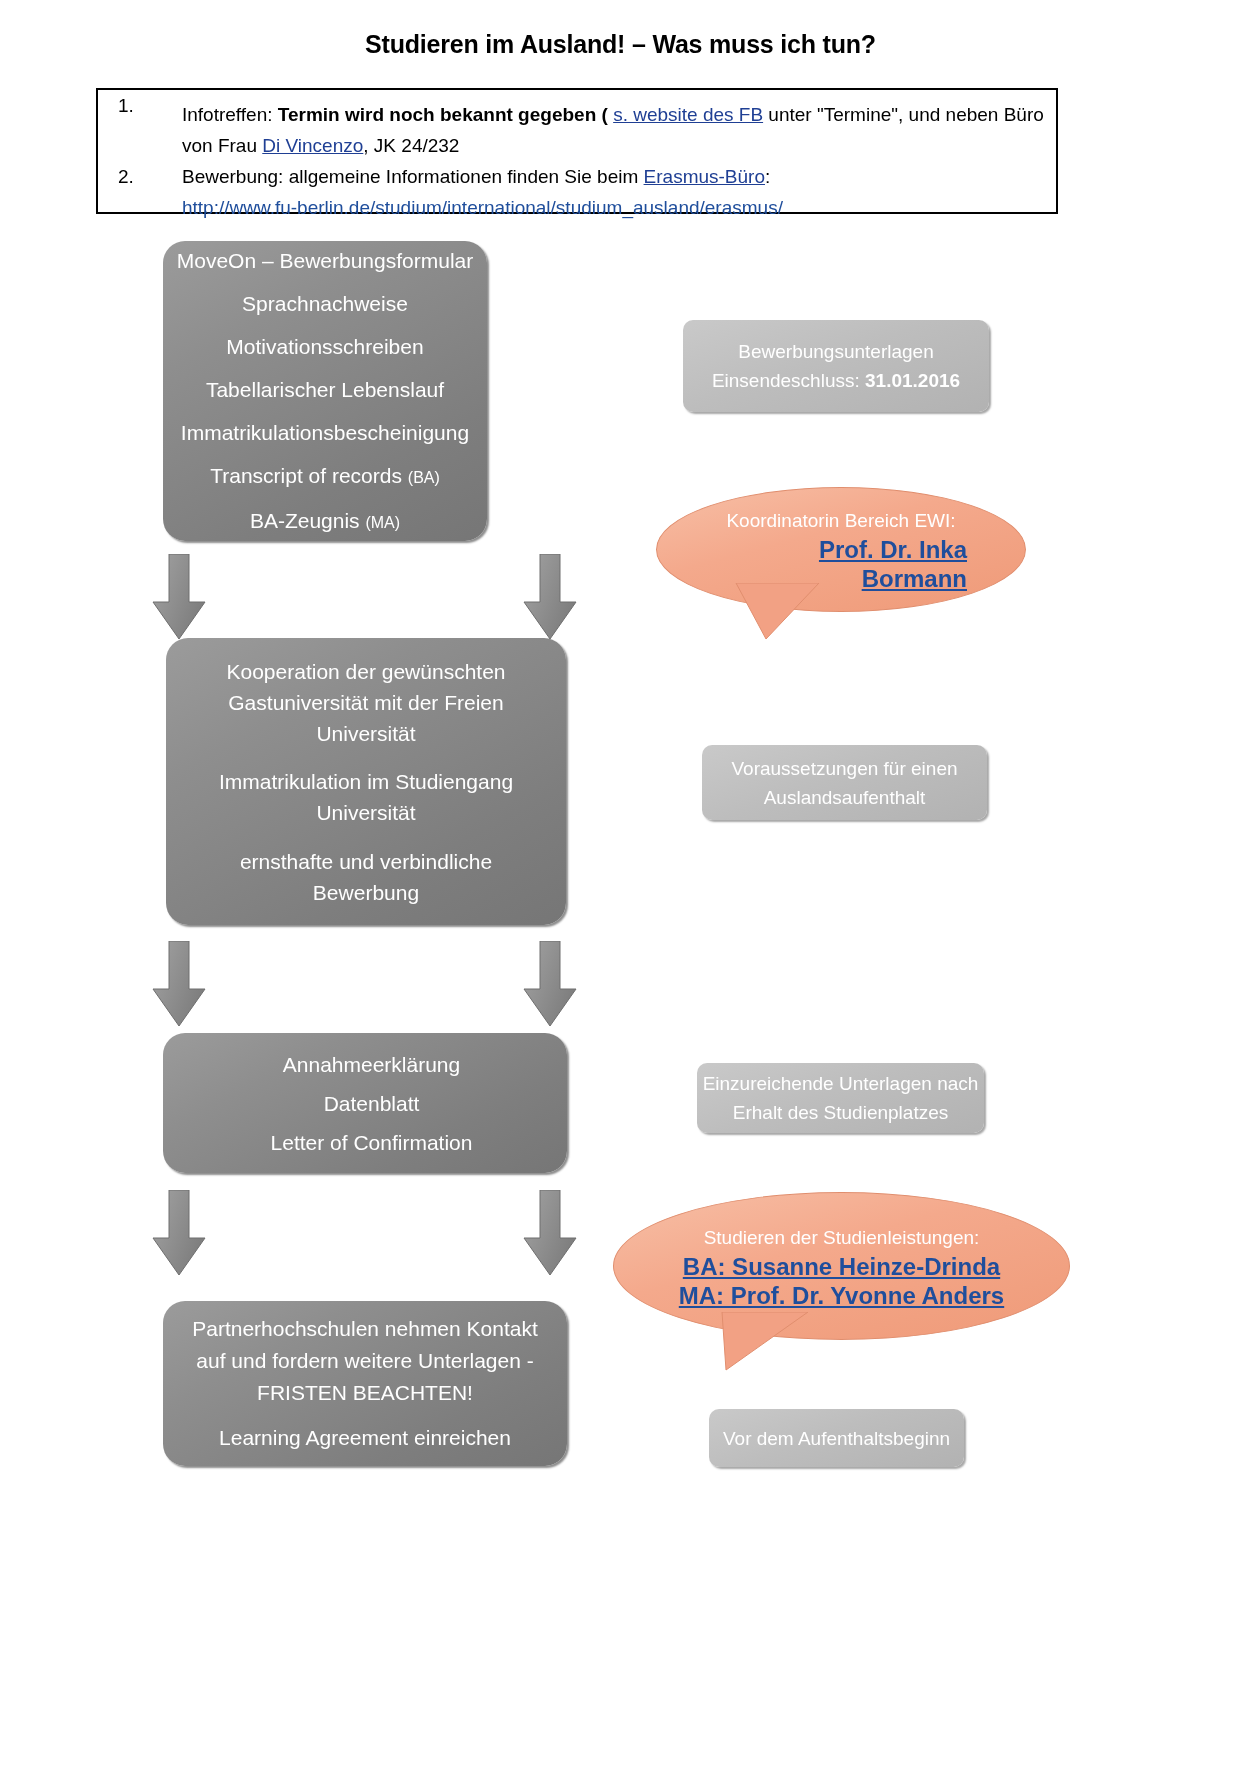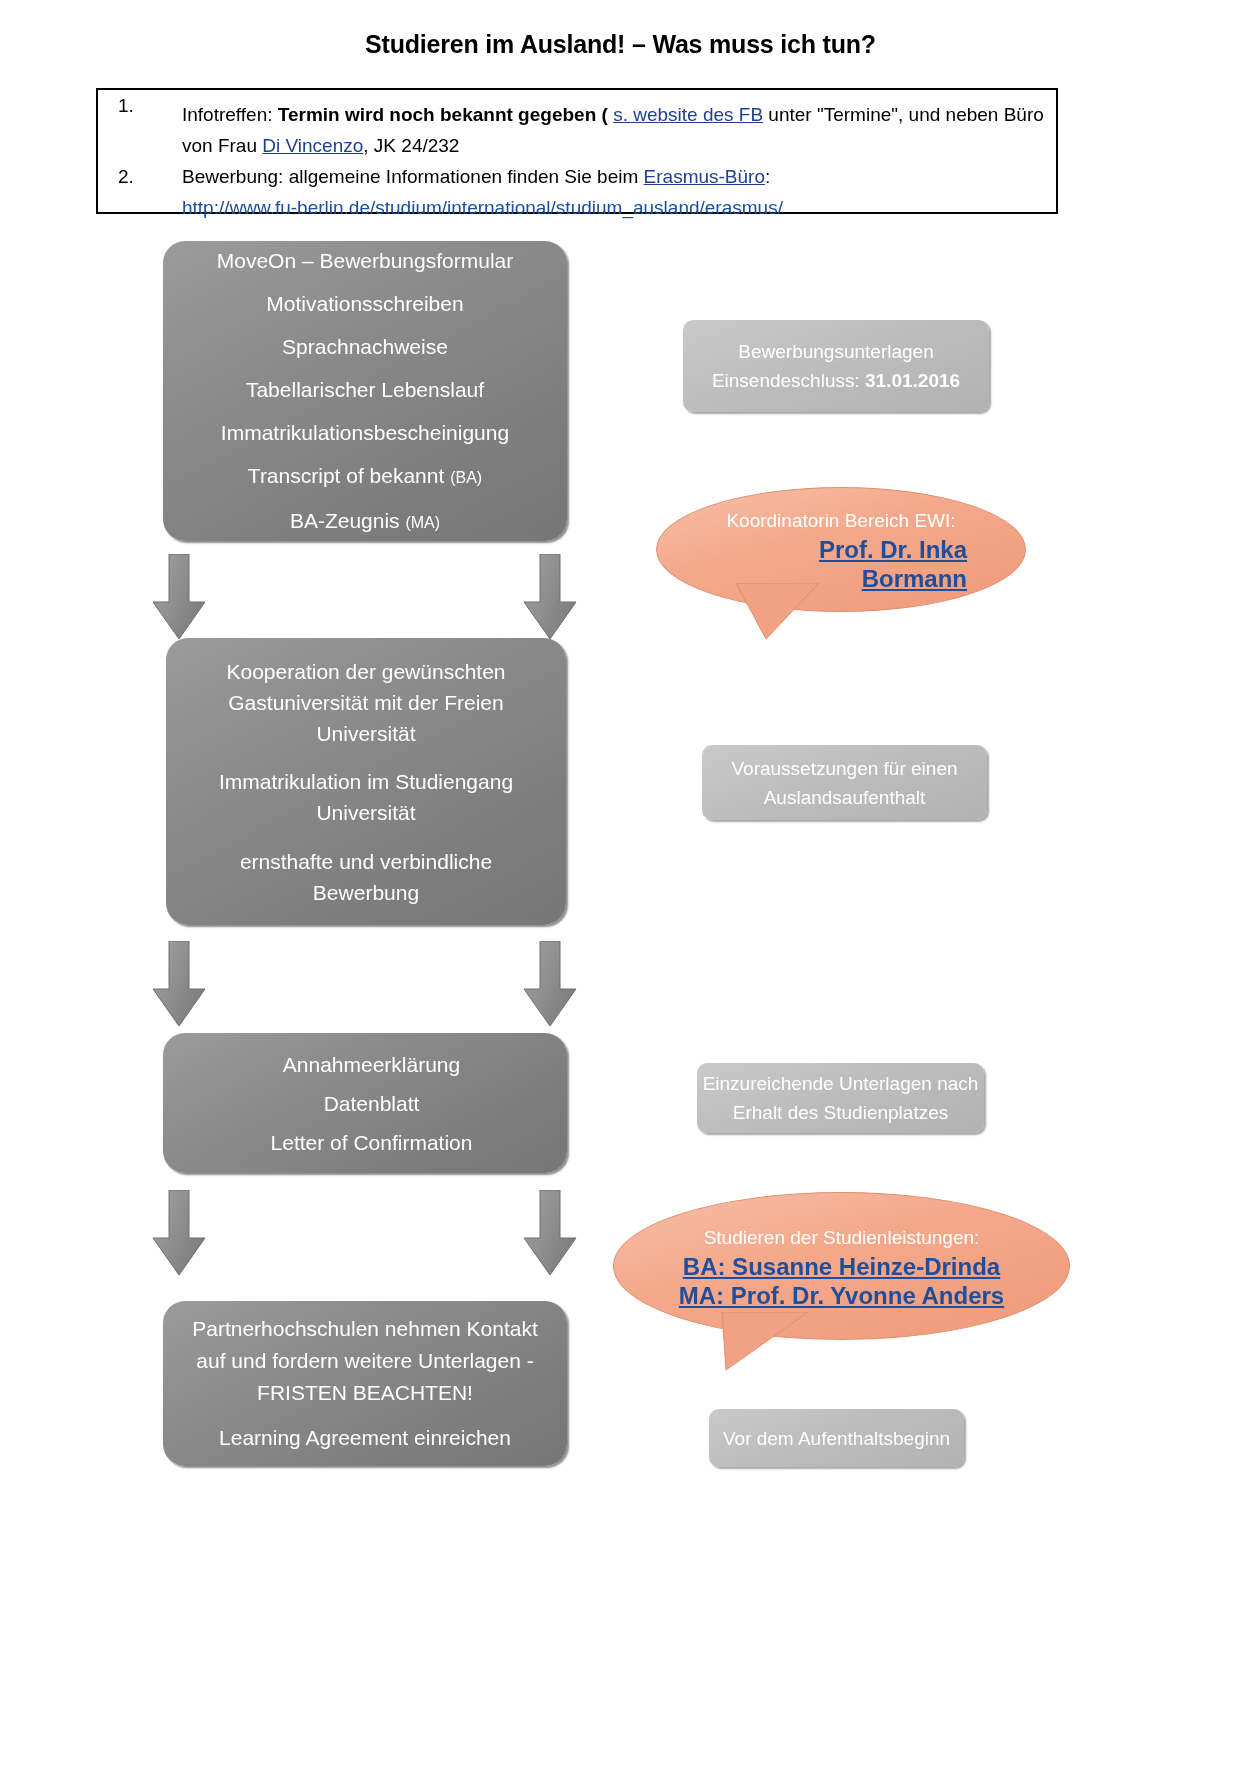--- a/index.html
+++ b/index.html
@@ -160,27 +160,27 @@
       <span>von Frau </span><a href="#" class="lnk">Di Vincenzo</a><span>, JK 24/232</span>
     </li>
     <li class="info-item">
       <span class="num">2.</span>
       <span>Bewerbung: allgemeine Informationen finden Sie beim </span><a href="#" class="lnk">Erasmus-Büro</a><span>:</span><br>
       <a href="#" class="lnk-url">http://www.fu-berlin.de/studium/international/studium_ausland/erasmus/</a>
     </li>
   </ul>
 </div>
 
-<div class="dark-box" style="left:163px; top:241px; width:404px; height:300px; line-height:43px;">
+<div class="dark-box" style="left:163px; top:241px; width:324px; height:300px; line-height:43px;">
   <span class="line">MoveOn – Bewerbungsformular</span>
+  <span class="line">Sprachnachweise</span>
   <span class="line">Motivationsschreiben</span>
-  <span class="line">Sprachnachweise</span>
   <span class="line">Tabellarischer Lebenslauf</span>
   <span class="line">Immatrikulationsbescheinigung</span>
-  <span class="line"><span>Transcript of bekannt </span><span class="sm">(BA)</span></span>
+  <span class="line"><span>Transcript of records </span><span class="sm">(BA)</span></span>
   <span class="line"><span>BA-Zeugnis </span><span class="sm">(MA)</span></span>
 </div>
 
 <div class="arrow" style="left:152px; top:554px;">
   <svg width="54" height="86" viewBox="0 0 54 86">
     <defs>
       <linearGradient id="ag1" x1="0" y1="0" x2="1" y2="0.6">
         <stop offset="0" stop-color="#a3a3a3"></stop>
           <stop offset="1" stop-color="#7d7d7d"></stop>
       </linearGradient>

